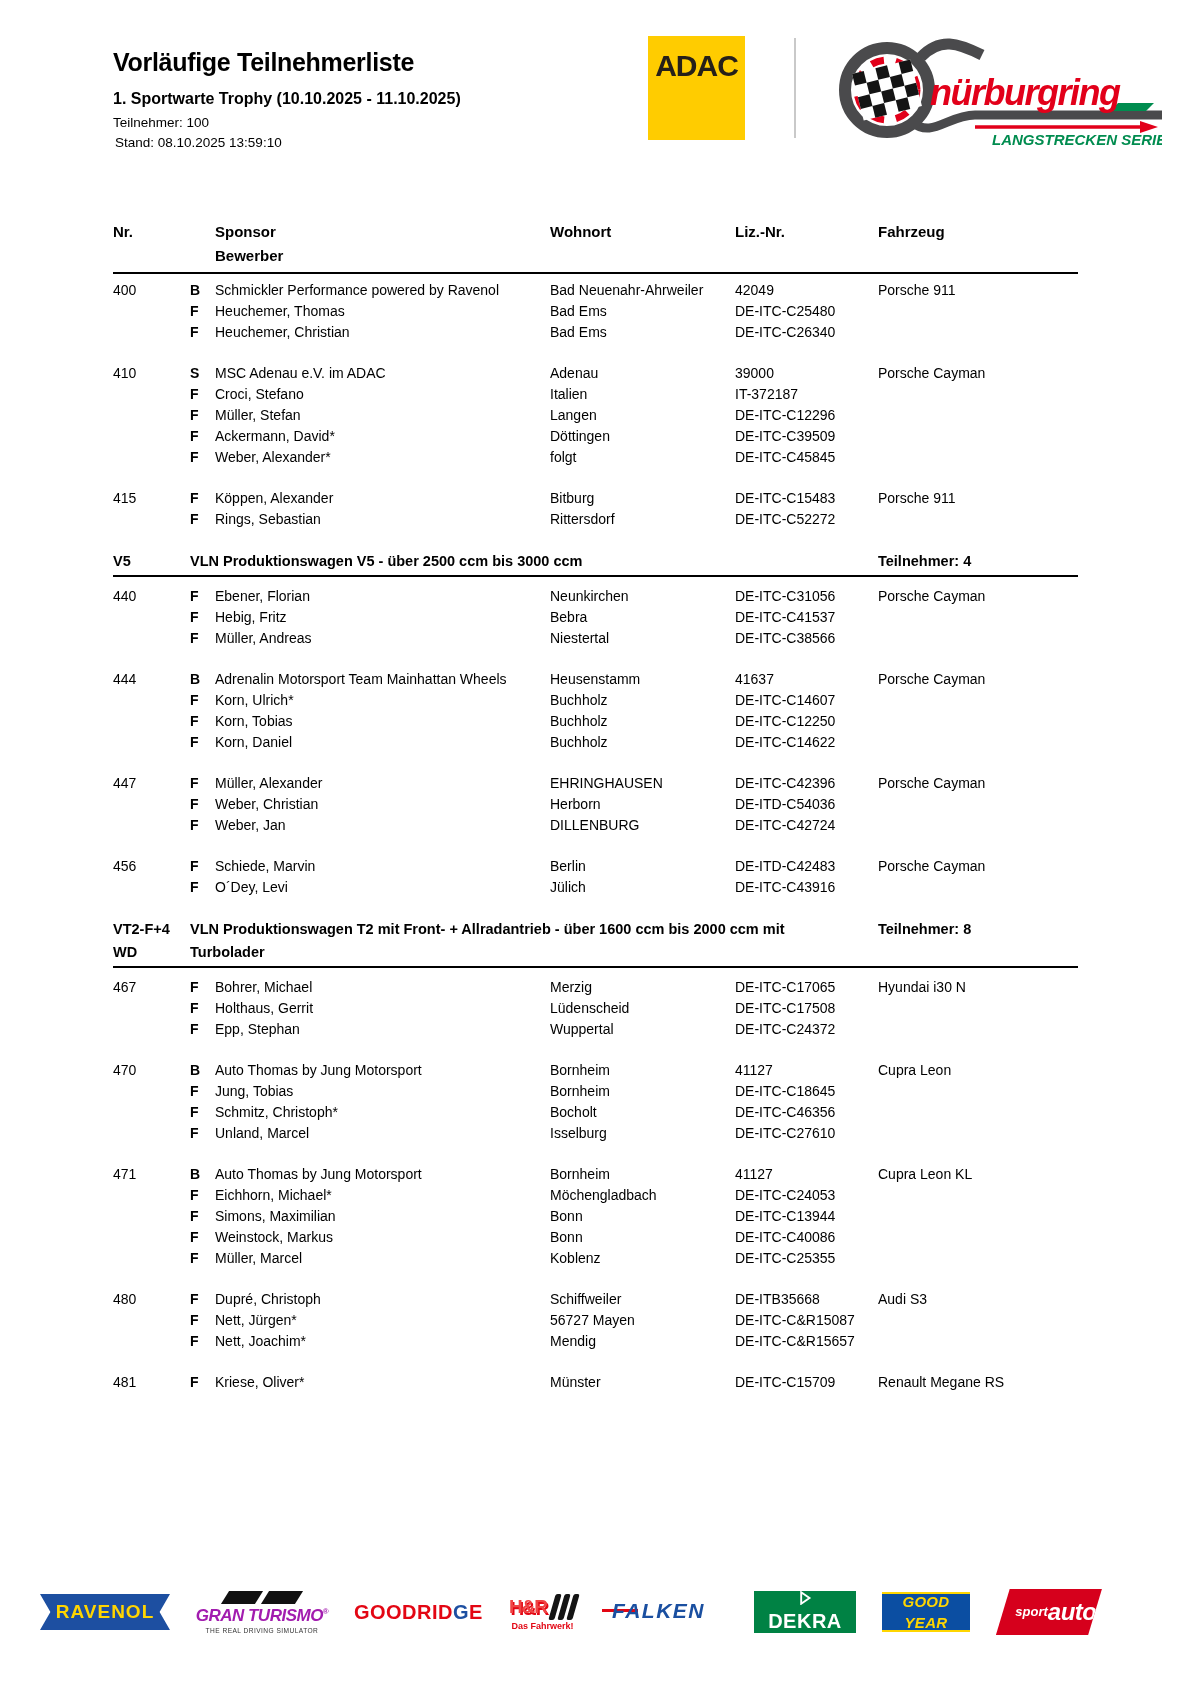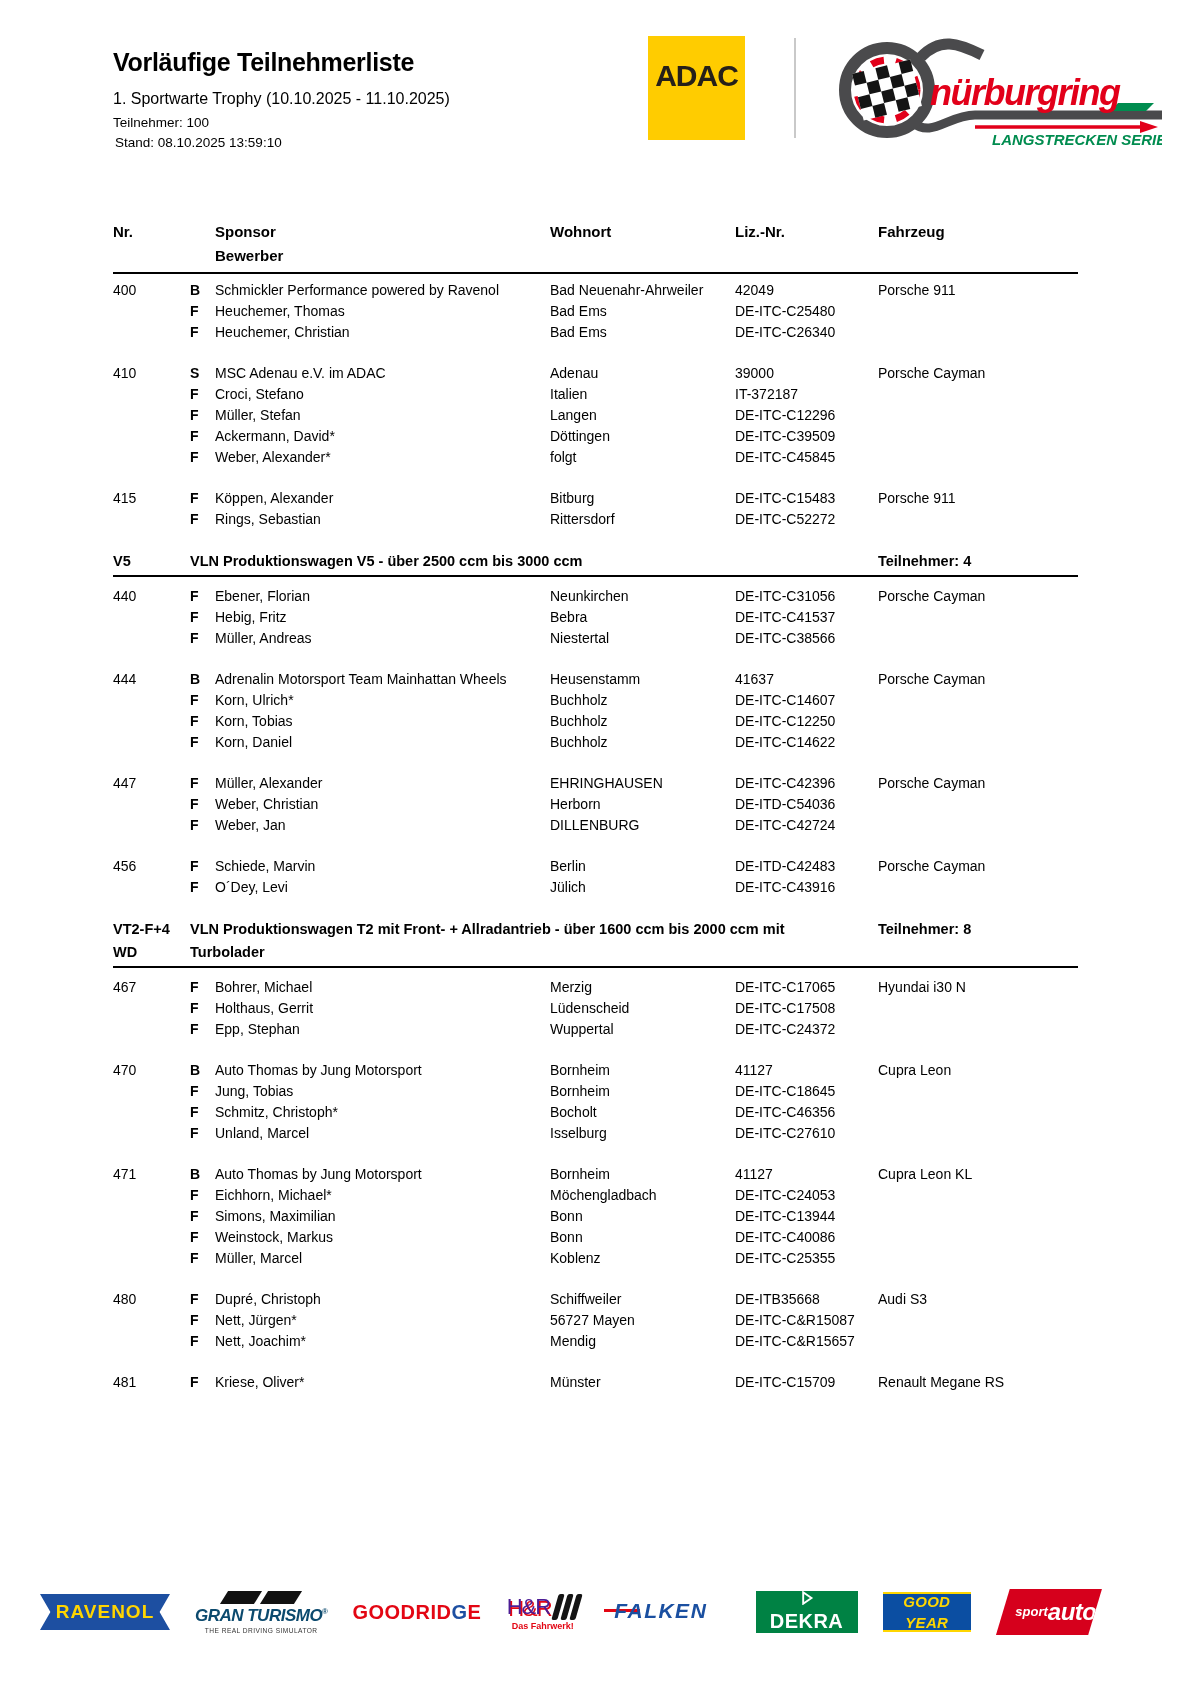--- a/index.html
+++ b/index.html
@@ -2,27 +2,27 @@
 <html style="--adac-yellow: #FFCC00; --nbr-red: #E2001A; --nbr-green: #008C4F; --track-gray: #4A4A4C; --ravenol-blue: #1D4FA1; --ravenol-yellow: #FFD500; --goodridge-red: #E30613; --goodridge-blue: #1D4FA1; --hr-red: #E30613; --falken-blue: #1A4FA0; --dekra-green: #008244; --gy-blue: #0B4EA2; --gy-yellow: #FFD600; --sportauto-red: #D6001C;"><head>
 <meta charset="utf-8">
 <style>
   html,body{margin:0;padding:0;background:#fff;}
   .page{
     position:relative;width:1190px;height:1683px;background:#fff;
     font-family:"Liberation Sans",sans-serif;color:#000;overflow:hidden;
   }
   
   .doc-title{position:absolute;left:113px;top:48px;font-size:25px;font-weight:bold;letter-spacing:-.3px;}
-  .doc-subtitle{position:absolute;left:113px;top:90px;font-size:16px;font-weight:normal;}
+  .doc-subtitle{position:absolute;left:113px;top:90px;font-size:16px;font-weight:bold;}
   .doc-meta1{position:absolute;left:113px;top:115px;font-size:13.5px;}
   .doc-meta2{position:absolute;left:115px;top:135px;font-size:13.5px;}
   .adac{
     position:absolute;left:648px;top:36px;width:97px;height:104px;
     background:var(--adac-yellow);display:flex;justify-content:center;align-items:flex-start;
-    padding-top:23px;box-sizing:border-box;
+    padding-top:13px;box-sizing:border-box;
   }
   .adac span{font-size:30px;font-weight:bold;color:#262019;letter-spacing:-1px;}
   .logo-divider{position:absolute;left:794px;top:38px;width:2px;height:100px;background:#c9c9c9;}
   .nbr{position:absolute;left:812px;top:33px;}
   
   .table{position:absolute;left:113px;top:220px;width:965px;font-size:14px;}
   .thead{display:grid;grid-template-columns:77px 688px 200px;font-weight:bold;font-size:15px;line-height:24px;}
   .thead-rule{border-top:2px solid #000;margin:4px 0 6px 0;}
   .t-row{display:grid;grid-template-columns:77px 25px 335px 185px 143px 200px;line-height:21px;}
   .c-flag{font-weight:bold;}
@@ -33,28 +33,28 @@
   .footer{position:absolute;left:40px;top:1580px;width:1062px;height:64px;
     display:flex;justify-content:space-between;align-items:center;}
   .sponsor{display:flex;flex-direction:column;align-items:center;justify-content:center;}
   .ravenol{width:130px;height:36px;background:var(--ravenol-blue);
     clip-path:polygon(0 0,100% 0,92% 50%,100% 100%,0 100%,8% 50%);
     display:flex;align-items:center;justify-content:center;}
   .ravenol span{color:var(--ravenol-yellow);font-weight:bold;font-size:19px;letter-spacing:1px;}
   .gt{width:132px;text-align:center;}
   .gt-flags{display:flex;justify-content:center;gap:6px;margin-bottom:2px;}
   .gt-flag{width:34px;height:13px;background:#111;transform:skewX(-32deg);}
-  .gt-title{font-size:17px;font-weight:bold;font-style:italic;letter-spacing:-.5px;color:#0c4a6e;white-space:nowrap;}
+  .gt-title{font-size:17px;font-weight:bold;font-style:italic;letter-spacing:-.5px;color:#a21caf;white-space:nowrap;}
   .gt-title sup{font-size:8px;font-style:normal;}
   .gt-tag{font-size:6.6px;letter-spacing:.45px;color:#333;margin-top:1px;white-space:nowrap;}
   .goodridge{font-size:20px;font-weight:800;letter-spacing:.5px;color:var(--goodridge-red);white-space:nowrap;}
   .goodridge .blue{color:var(--goodridge-blue);}
   .hr-box{text-align:center;}
   .hr-main{display:flex;align-items:center;justify-content:center;}
-  .hr-name{font-size:22px;font-weight:400;letter-spacing:-1px;color:#4c1d95;
+  .hr-name{font-size:19px;font-weight:700;letter-spacing:-1px;color:#ef4444;
     text-shadow:1.5px 1.5px 0 var(--hr-red);line-height:1;}
   .hr-stripes{display:flex;gap:3px;margin-left:5px;}
   .hr-stripe{width:6px;height:26px;background:#141414;transform:skewX(-16deg);border-radius:2px;}
   .hr-tag{font-size:9px;font-weight:bold;color:var(--hr-red);margin-top:1px;}
   .falken{position:relative;width:126px;height:30px;}
   .falken-line{position:absolute;left:0;top:12px;width:36px;height:3px;background:var(--hr-red);}
   .falken span{position:absolute;left:10px;top:2px;font-size:21px;font-weight:800;font-style:italic;
     letter-spacing:1.5px;color:var(--falken-blue);}
   .dekra{width:102px;height:42px;background:var(--dekra-green);display:flex;align-items:center;
     justify-content:center;gap:5px;}

